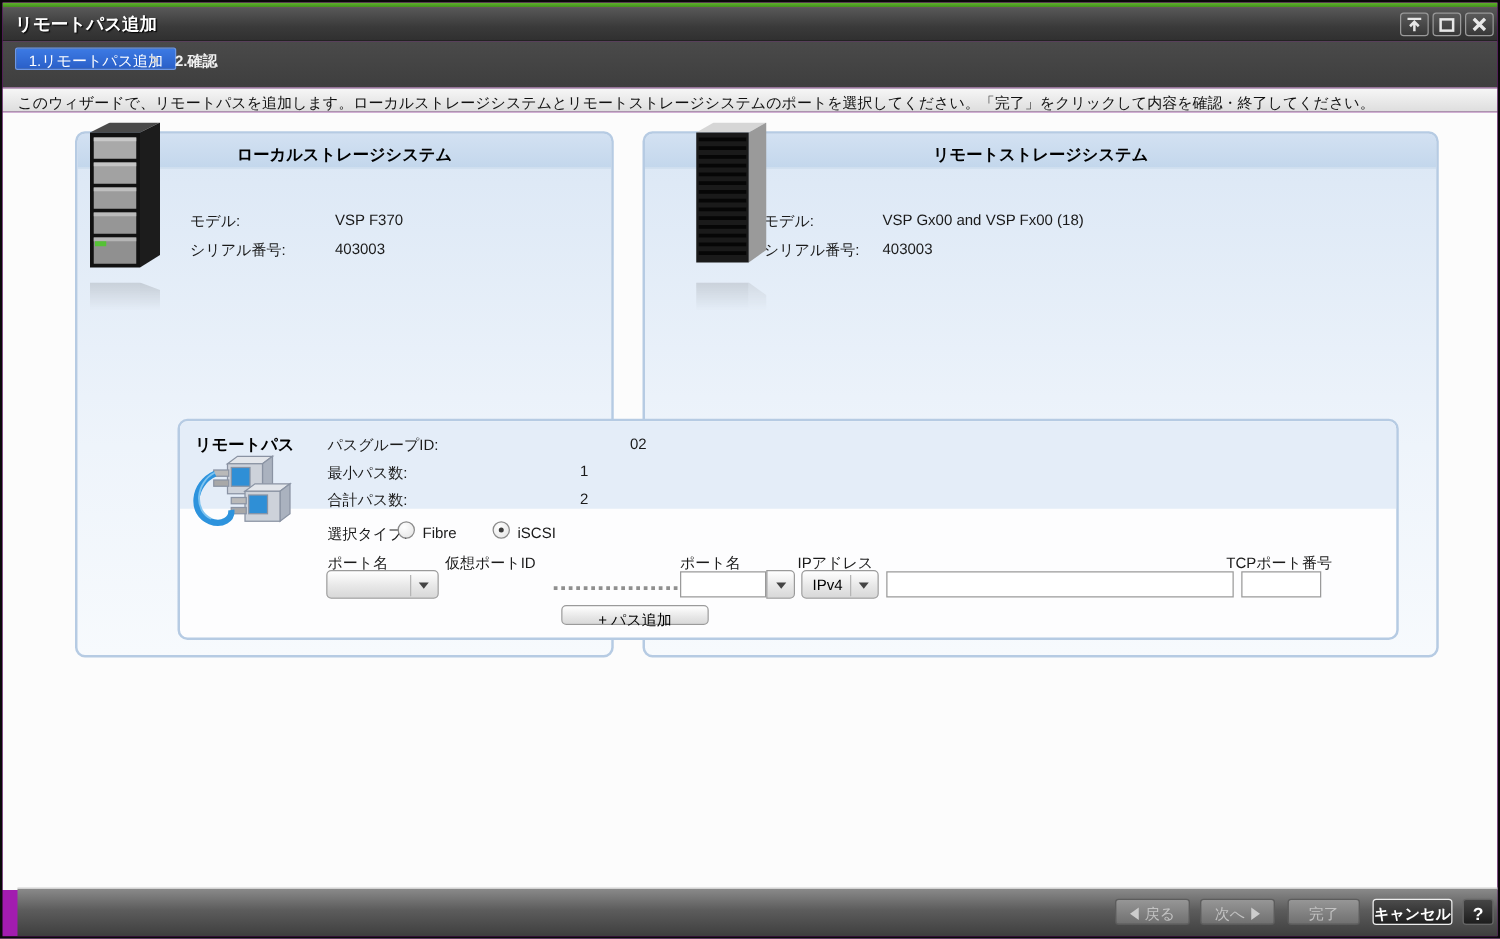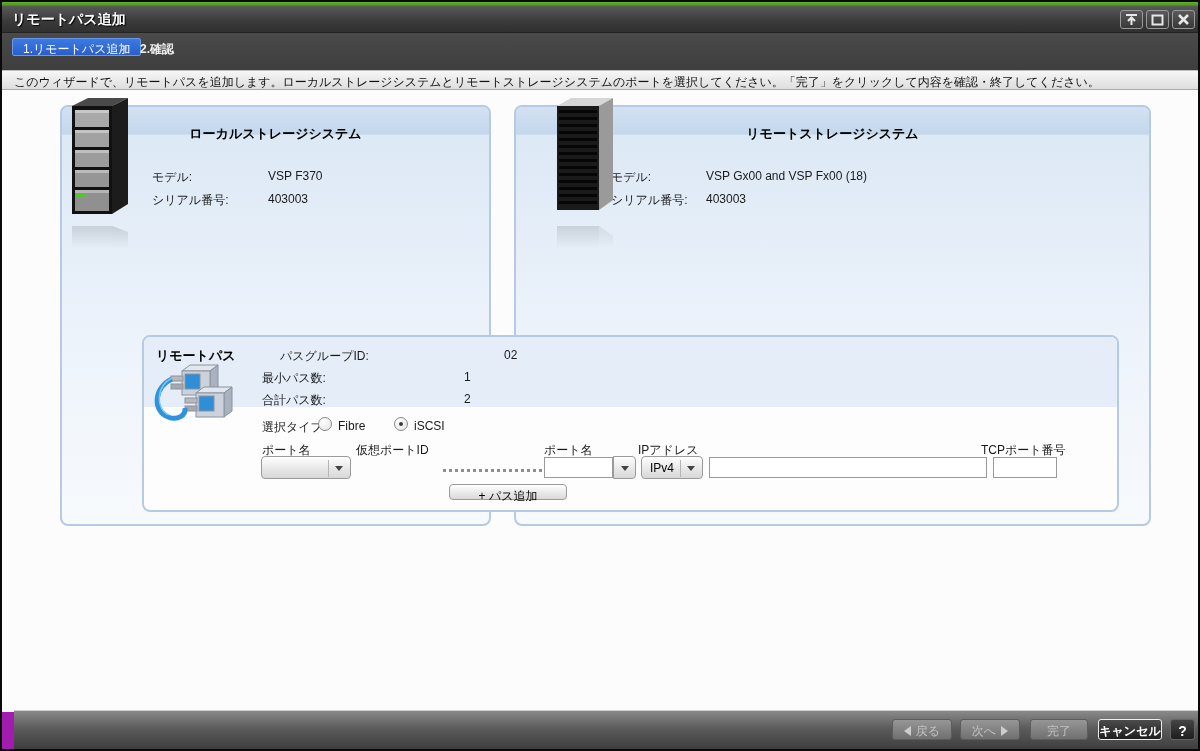--- a/index.html
+++ b/index.html
@@ -30,21 +30,21 @@
     background:linear-gradient(#f6f6f6,#dedede); border-top:1px solid #bdbdbd; border-bottom:1px solid #ababab; }
   .infobar span { position:absolute; left:12px; top:3px; font-size:12px; color:#111; }
 
   
   .content { position:absolute; left:0; top:88px; width:1196px; height:622px; background:#fcfcfc; }
 
   .syspanel { position:absolute; top:15px; height:421px; border:2px solid #b6cbe3; border-radius:8px;
     background:linear-gradient(#dbe7f5,#eef4fb 60%,#f7fafd); overflow:hidden; }
   .syspanel .phead { position:absolute; left:0; top:0; width:100%; height:28px;
     background:linear-gradient(#d3e1f2,#c3d7ec); border-bottom:1px solid #cddded;
-    text-align:center; font-weight:bold; font-size:13px; padding-top:18px; }
+    text-align:center; font-weight:bold; font-size:13px; padding-top:8px; }
   .p-row { position:absolute; font-size:12px; color:#1a1a1a; }
 
   .rack { position:absolute; z-index:5; }
   .rack .refl { opacity:.22; transform:scaleY(-1); -webkit-mask-image:linear-gradient(to top,rgba(0,0,0,.8),transparent 60%);
     mask-image:linear-gradient(to top,rgba(0,0,0,.8),transparent 60%); }
 
   
   .rpbox { position:absolute; left:140px; top:245px; width:977px; height:177px; z-index:4;
     border:2px solid #b6cbe3; border-radius:8px; background:#fdfdfe; overflow:hidden; }
   .rpband { position:absolute; left:0; top:0; width:100%; height:70px; background:#e4edf8; }
@@ -222,21 +222,21 @@
             <rect x="44" y="30" width="28" height="24" fill="#cdd2da"></rect>
             <rect x="47" y="33" width="15" height="15" fill="#2f8fd6"></rect>
             <rect x="33" y="35" width="12" height="5" fill="#b9b9b9"></rect>
             <rect x="33" y="43" width="12" height="5" fill="#a8a8a8"></rect>
           </g>
           <path d="M20 16 C2 24 0 48 16 54 C26 58 34 52 33 45" fill="none" stroke="#2d93dd" stroke-width="5"></path>
           <path d="M20 15 C4 23 3 46 17 52" fill="none" stroke="#7ec3ef" stroke-width="1.5"></path>
         </svg>
       </div>
 
-      <div class="lbl" style="left:136px; top:11px;">パスグループID:</div>
+      <div class="lbl" style="left:118px; top:11px;">パスグループID:</div>
       <div class="val" style="left:328px; top:11px;margin-left:32px;">02</div>
       <div class="lbl" style="left:118px; top:33px;">最小パス数:</div>
       <div class="val" style="left:320px; top:33px;">1</div>
       <div class="lbl" style="left:118px; top:55px;">合計パス数:</div>
       <div class="val" style="left:320px; top:55px;">2</div>
 
       <div class="lbl" style="left:118px; top:82px;">選択タイプ:</div>
       <div class="radio" style="left:174px; top:80px;"></div>
       <div class="lbl" style="left:194px; top:82px;">Fibre</div>
       <div class="radio checked" style="left:250px; top:80px;"></div>

